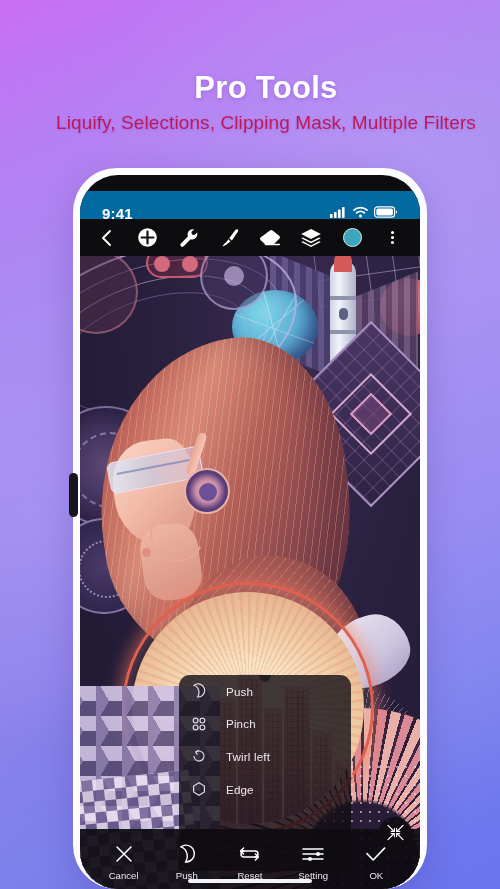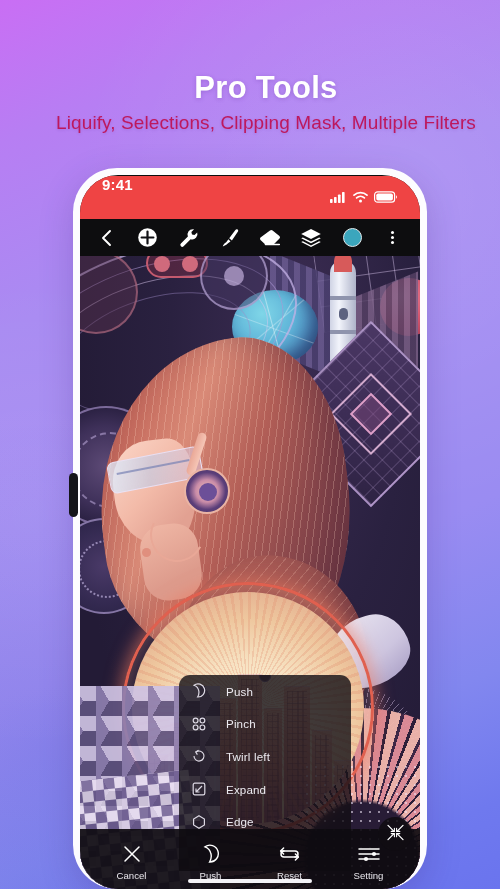--- a/index.html
+++ b/index.html
@@ -37,23 +37,23 @@
     background:#0d0d0f; border-radius:38px 38px 38px 38px;
     overflow:hidden;
   }
   .side-btn {
     position:absolute; left:-4px; top:305px; width:9px; height:44px;
     background:#15151a; border-radius:5px; z-index:60;
   }
 
   
   .statusbar {
-    position:absolute; top:1px; left:0; width:340px; height:44px;
-    display:flex; justify-content:space-between;
-    padding:0 22px; z-index:30; background:#ef4444;
+    position:absolute; top:16px; left:0; width:340px; height:44px;
+    display:flex; align-items:center; justify-content:space-between;
+    padding:0 22px; z-index:30; background:#0369a1;
   }
   .clock { color:#fff; font-size:15px; font-weight:bold; letter-spacing:.2px; }
   .status-icons { display:flex; align-items:center; gap:6px; }
 
   
   .toolbar {
     position:absolute; top:44px; left:0; width:340px; height:37px;
     display:flex; align-items:center; justify-content:space-between;
     padding:0 14px; z-index:30; background:#0d0d0f;
   }
@@ -466,29 +466,20 @@
       <div class="popup-row">
         <span class="popup-ico">
           <svg width="16" height="16" viewBox="0 0 16 16">
             <path d="M3 8a5 5 0 1 0 2.2-4.1" fill="none" stroke="#ddd9e4" stroke-width="1.2"></path>
             <path d="M7.6 2.4 4.7 4l1.7 2.6" fill="none" stroke="#ddd9e4" stroke-width="1.2"></path>
           </svg>
         </span>
         <span class="popup-lbl">Twirl left</span>
       </div>
 
-      <div class="popup-row">
-        <span class="popup-ico">
-          <svg width="16" height="16" viewBox="0 0 16 16">
-            <rect x="2.2" y="2.2" width="11.6" height="11.6" rx="1.6" fill="none" stroke="#ddd9e4" stroke-width="1.2"></rect>
-            <path d="M11 5 5 11M5 7.4V11h3.6" fill="none" stroke="#ddd9e4" stroke-width="1.2"></path>
-          </svg>
-        </span>
-        <span class="popup-lbl">Expand</span>
-      </div>
 
       <div class="popup-row">
         <span class="popup-ico">
           <svg width="16" height="16" viewBox="0 0 16 16">
             <path d="M8 1.8 13.4 5v6L8 14.2 2.6 11V5L8 1.8z" fill="none" stroke="#ddd9e4" stroke-width="1.2"></path>
           </svg>
         </span>
         <span class="popup-lbl">Edge</span>
       </div>
     </div>
@@ -533,17 +524,25 @@
       <div class="bb-item">
         <span class="bb-ico">
           <svg width="22" height="16" viewBox="0 0 22 16">
             <path d="M1 3h20M1 8h20M1 13h20" stroke="#fff" stroke-width="1.5" stroke-linecap="round"></path>
             <circle cx="16" cy="8" r="2.1" fill="#fff"></circle>
             <circle cx="8" cy="13" r="2.1" fill="#fff"></circle>
           </svg>
         </span>
         <span class="bb-lbl">Setting</span>
       </div>
+      <div class="bb-item">
+        <span class="bb-ico">
+          <svg width="22" height="18" viewBox="0 0 22 18">
+              <path d="M2 8.6 8.2 15 20 2.6" stroke="#fff" stroke-width="1.6" fill="none" stroke-linecap="round" stroke-linejoin="round"></path>
+            </svg>
+        </span>
+        <span class="bb-lbl">OK</span>
+      </div>
     </div>
 
     <div class="home-ind"></div>
   </div>
 </div>
 
 </body></html>

